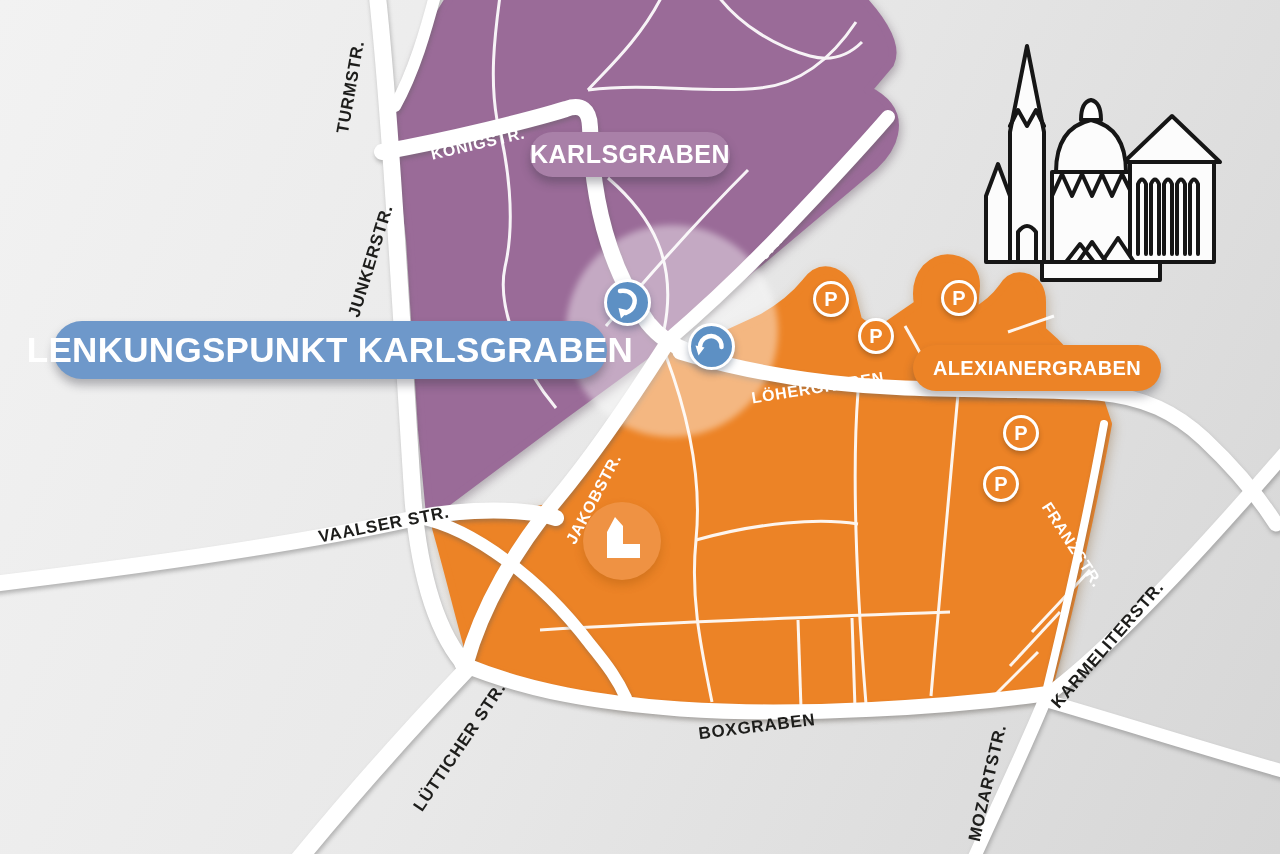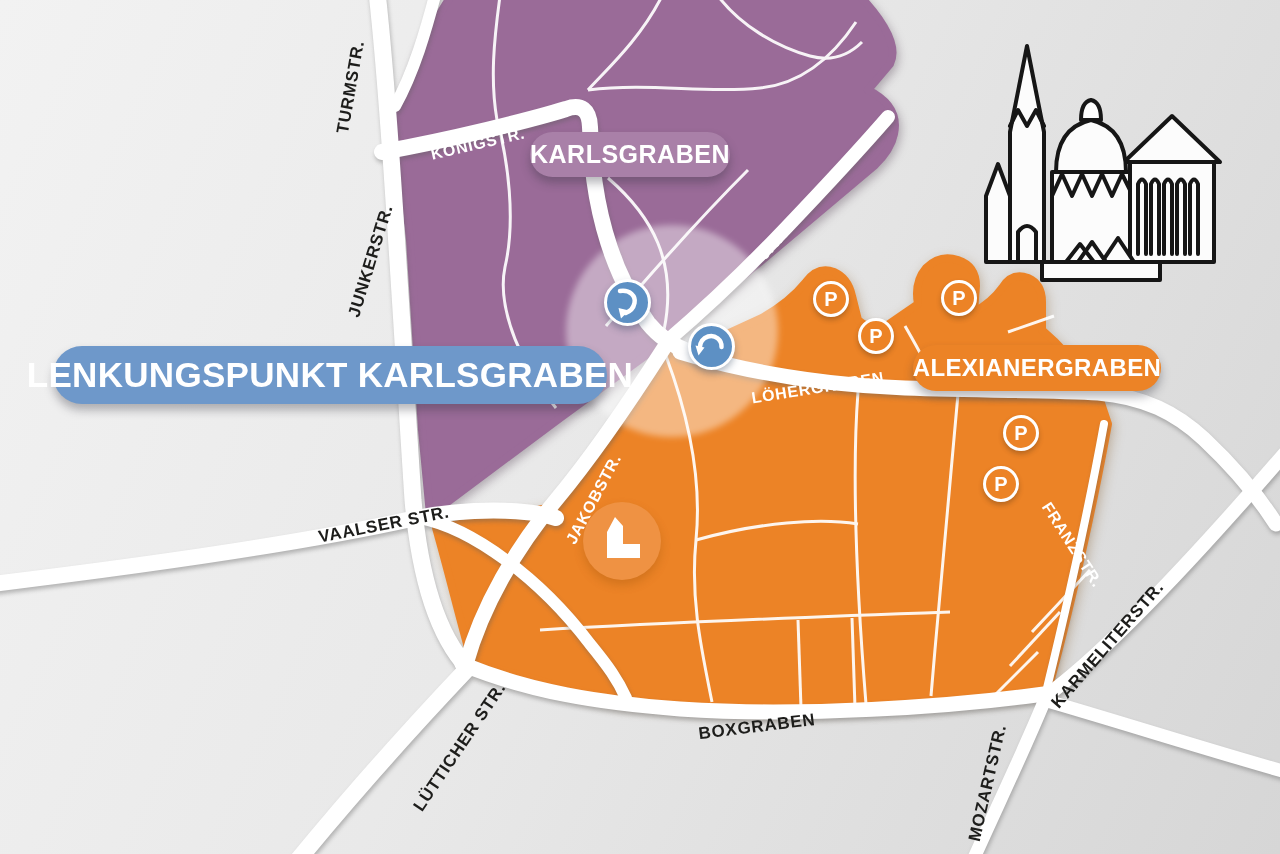--- a/index.html
+++ b/index.html
@@ -17,22 +17,22 @@
     position:absolute;white-space:nowrap;font-weight:700;font-size:17px;
     letter-spacing:.8px;color:#1d1d1b;transform-origin:center;
   }
   .street-label.on-zone{color:#ffffff;font-size:16px;}
   .pill{
     position:absolute;display:flex;align-items:center;justify-content:center;
     color:#fff;font-weight:700;white-space:nowrap;
     box-shadow:0 6px 10px rgba(50,50,60,.35);
   }
   .pill-karlsgraben{left:530px;top:132px;width:200px;height:45px;border-radius:23px;background:#a980a8;font-size:25px;letter-spacing:.5px;}
-  .pill-alexianergraben{left:913px;top:345px;width:248px;height:46px;border-radius:23px;background:#ec8326;font-size:24px;letter-spacing:.4px;}
-  .pill-title{left:53px;top:346px;width:554px;height:58px;border-radius:29px;background:#6e98ca;font-size:35px;letter-spacing:.3px;}
+  .pill-alexianergraben{left:913px;top:345px;width:248px;height:46px;border-radius:23px;background:#ec8326;font-size:20px;letter-spacing:.4px;}
+  .pill-title{left:53px;top:321px;width:554px;height:58px;border-radius:29px;background:#6e98ca;font-size:35px;letter-spacing:.3px;}
   .p-marker{
     position:absolute;width:36px;height:36px;margin-left:-18px;margin-top:-18px;
     border-radius:50%;background:#ec8326;border:3px solid #fff;box-sizing:border-box;
     color:#fff;font-weight:700;font-size:20px;display:flex;align-items:center;justify-content:center;
     box-shadow:0 3px 5px rgba(60,40,20,.30);
   }
   .turn-marker{
     position:absolute;width:47px;height:47px;margin-left:-24px;margin-top:-24px;
     border-radius:50%;background:#5d90c4;border:3px solid #fff;box-sizing:border-box;
     display:flex;align-items:center;justify-content:center;

